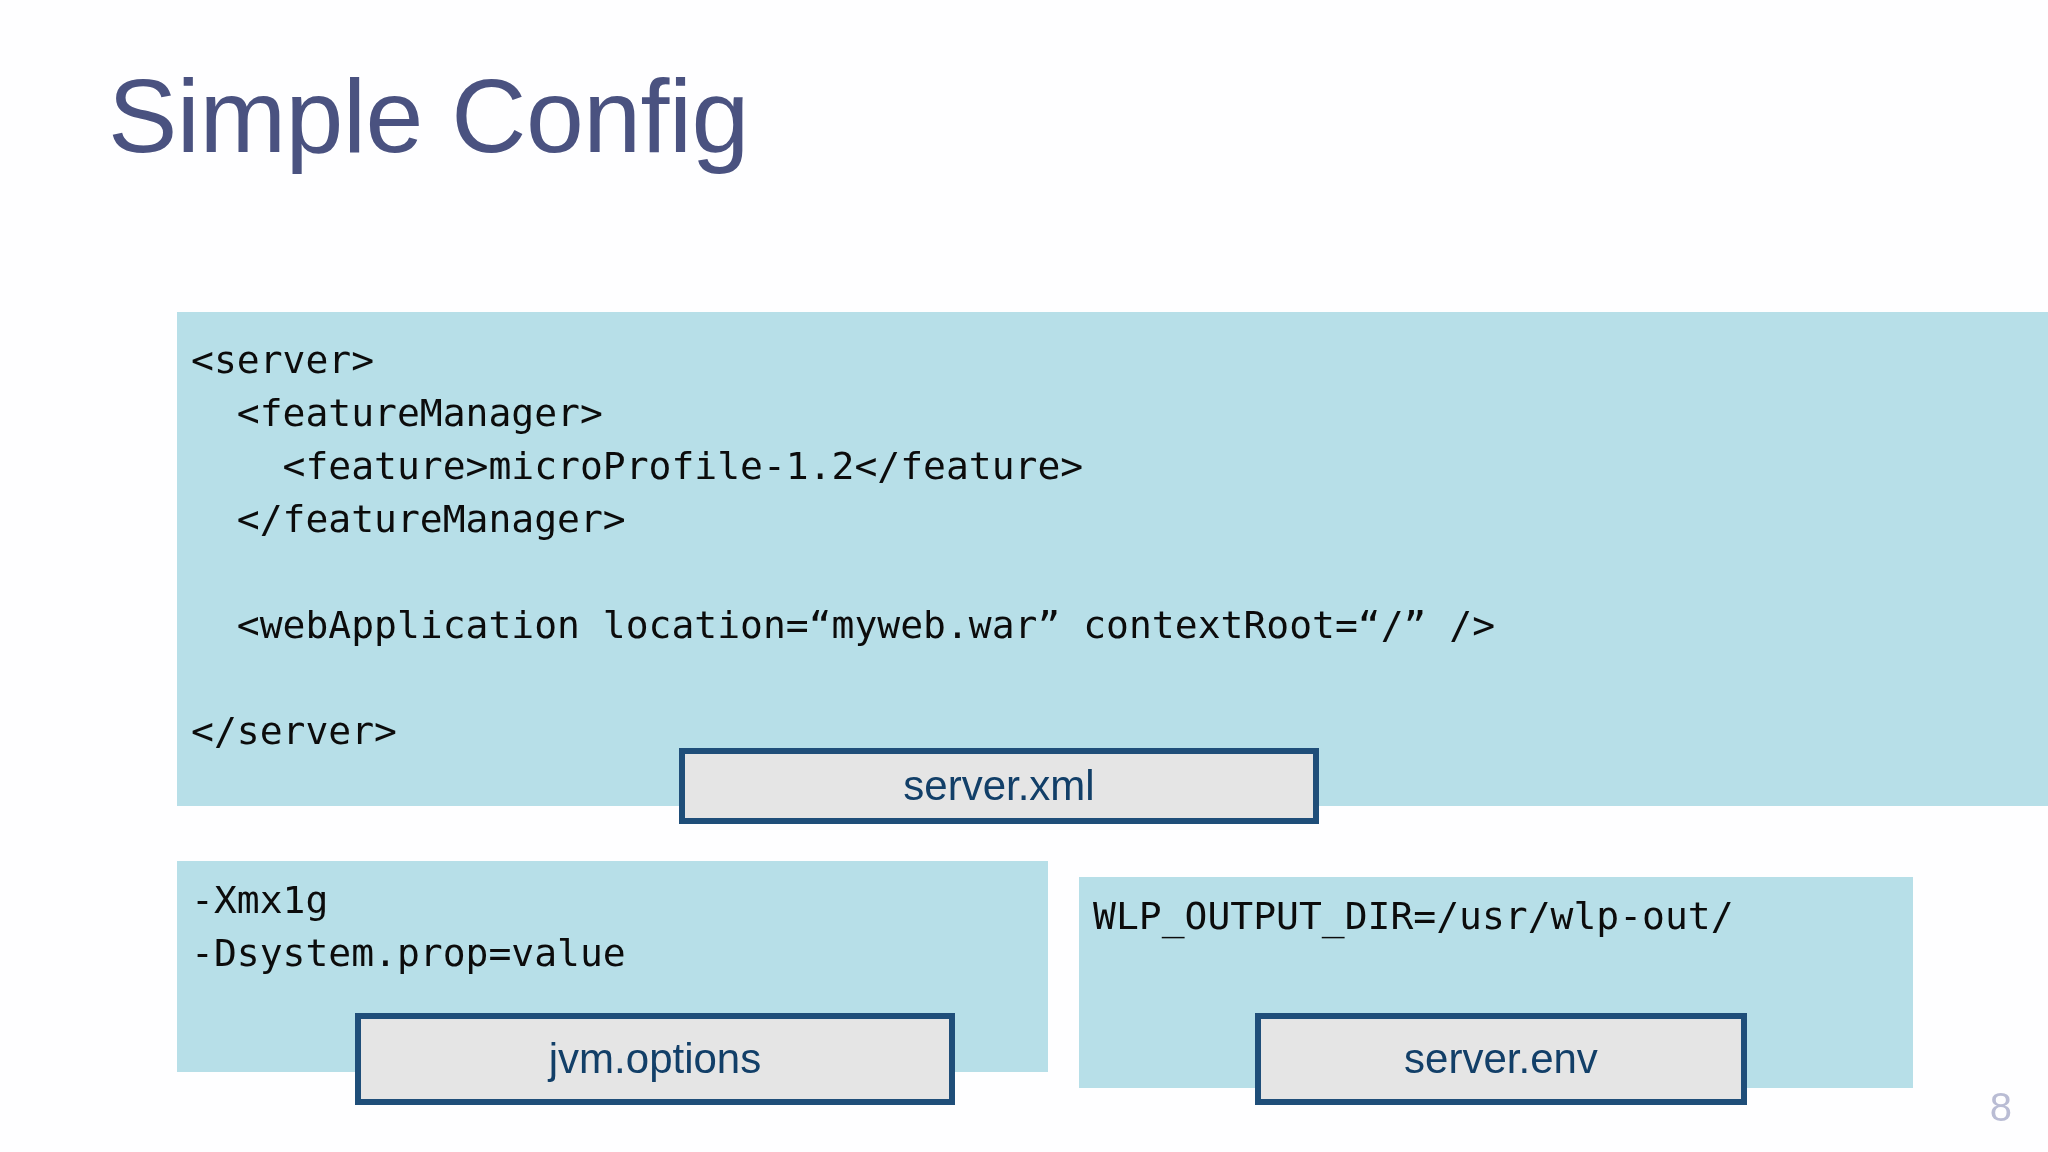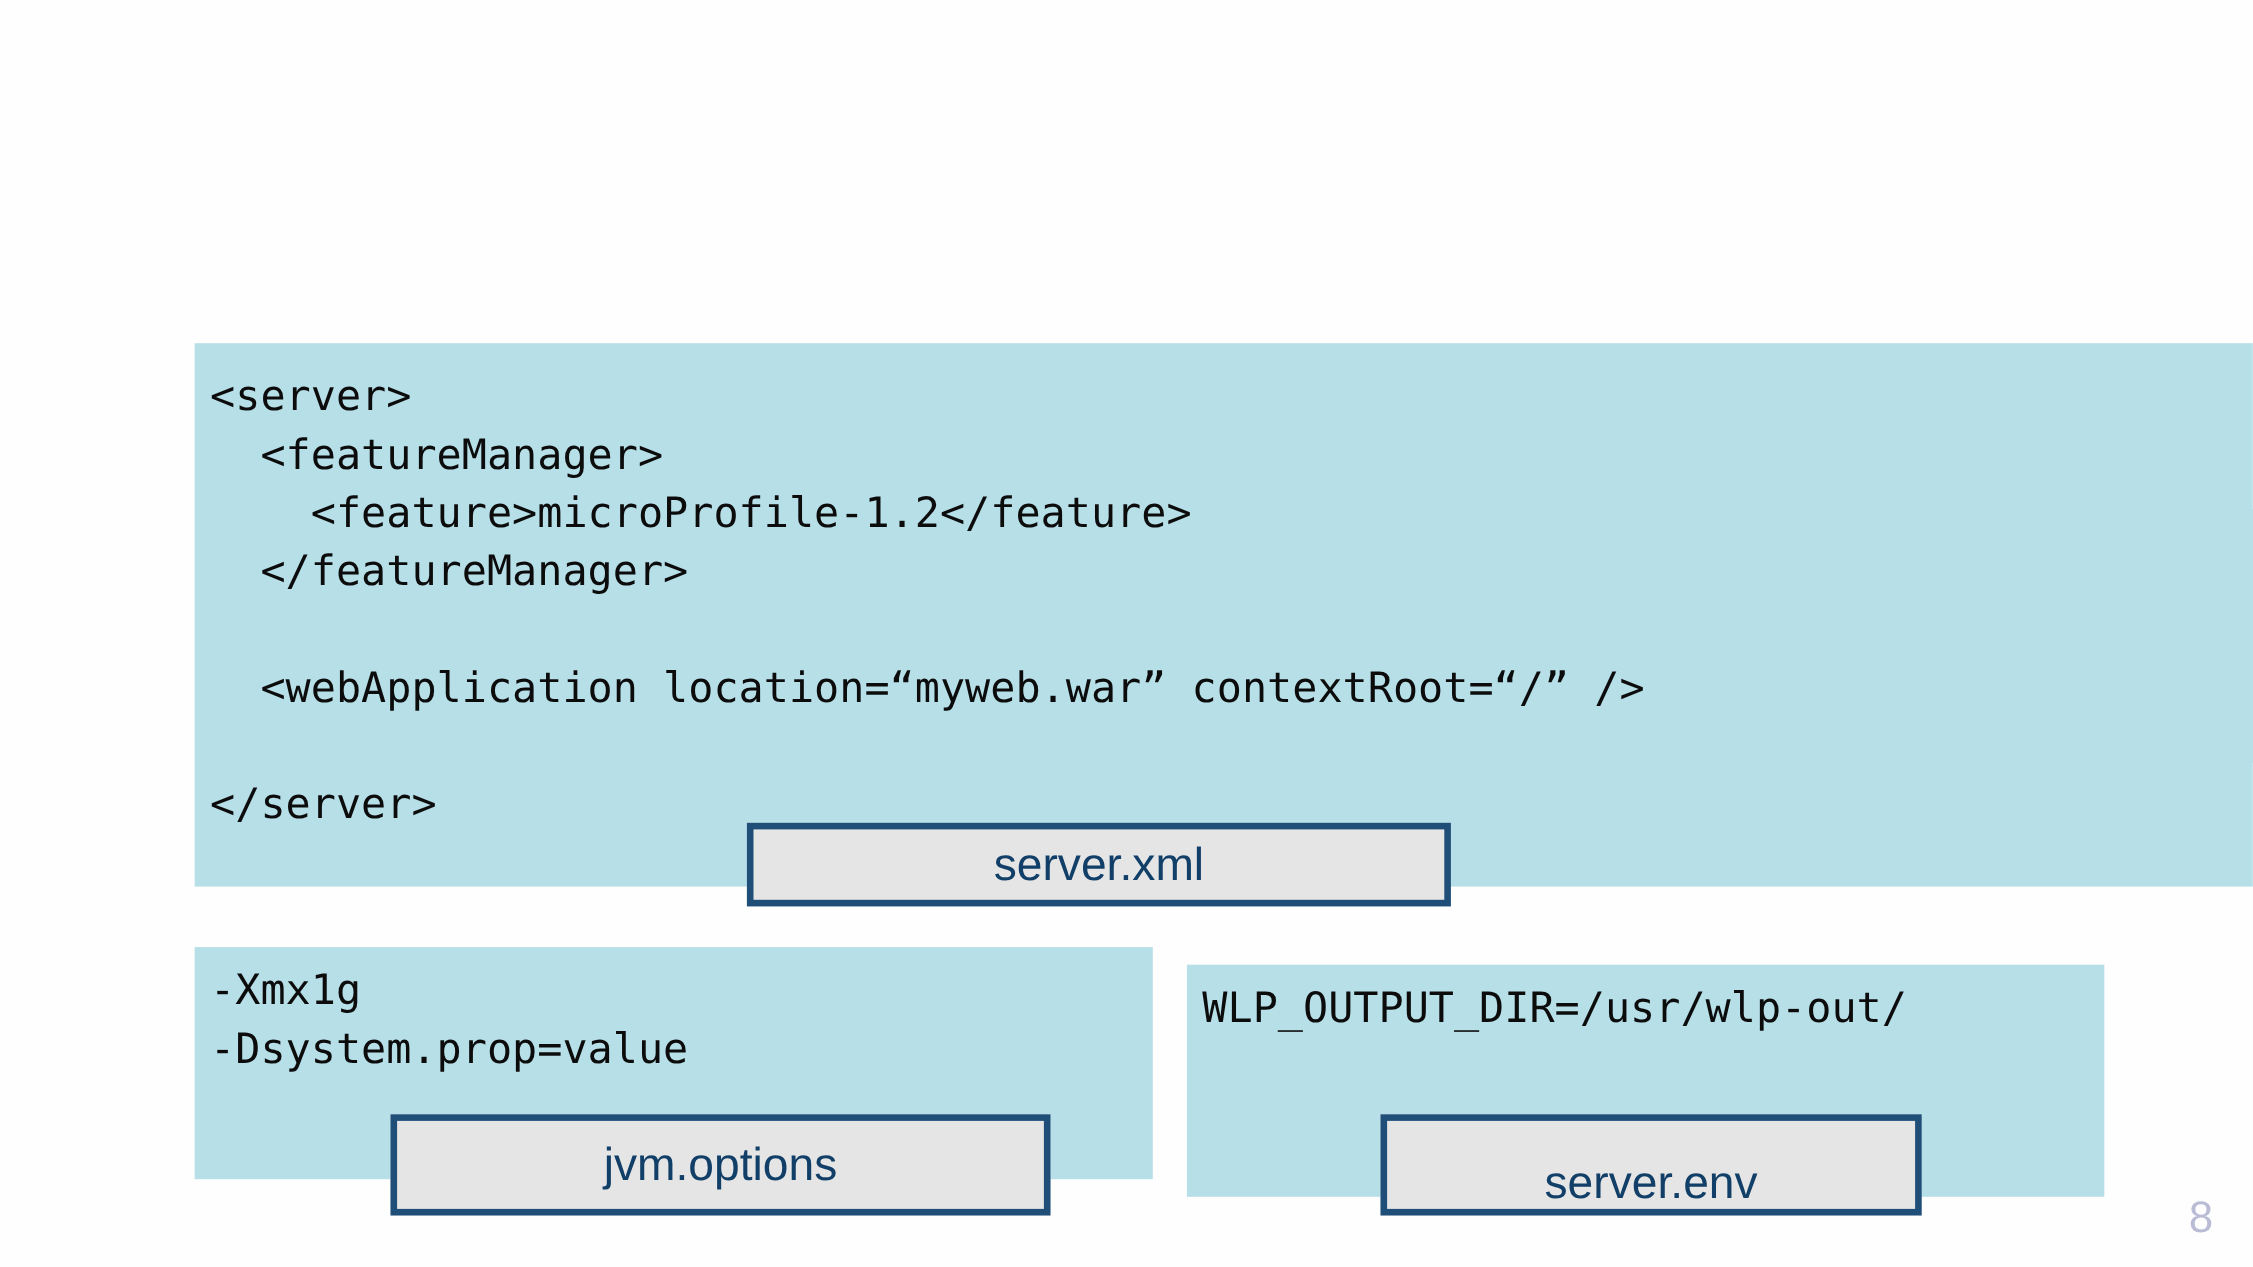--- a/index.html
+++ b/index.html
@@ -130,38 +130,38 @@
     left: 355px;
     top: 1013px;
     width: 600px;
     height: 92px;
   }
   #label-server-env {
     left: 1255px;
     top: 1013px;
     width: 492px;
     height: 92px;
-    align-items: flex-end;
   }
 
   
   .page-number {
     position: absolute;
     right: 36px;
     bottom: 22px;
     font-size: 40px;
     color: #b9bcd4;
     font-family: "Liberation Sans", sans-serif;
   }
 </style>
 </head>
 <body>
 
 <div class="slide">
 
+  <div class="slide-title">Simple Config</div>
 
 
   <div class="code-panel" id="panel-server-xml">
     <div class="code-text">&lt;server&gt;
   &lt;featureManager&gt;
     &lt;feature&gt;microProfile-1.2&lt;/feature&gt;
   &lt;/featureManager&gt;
 
   &lt;webApplication location=“myweb.war” contextRoot=“/” /&gt;
 

